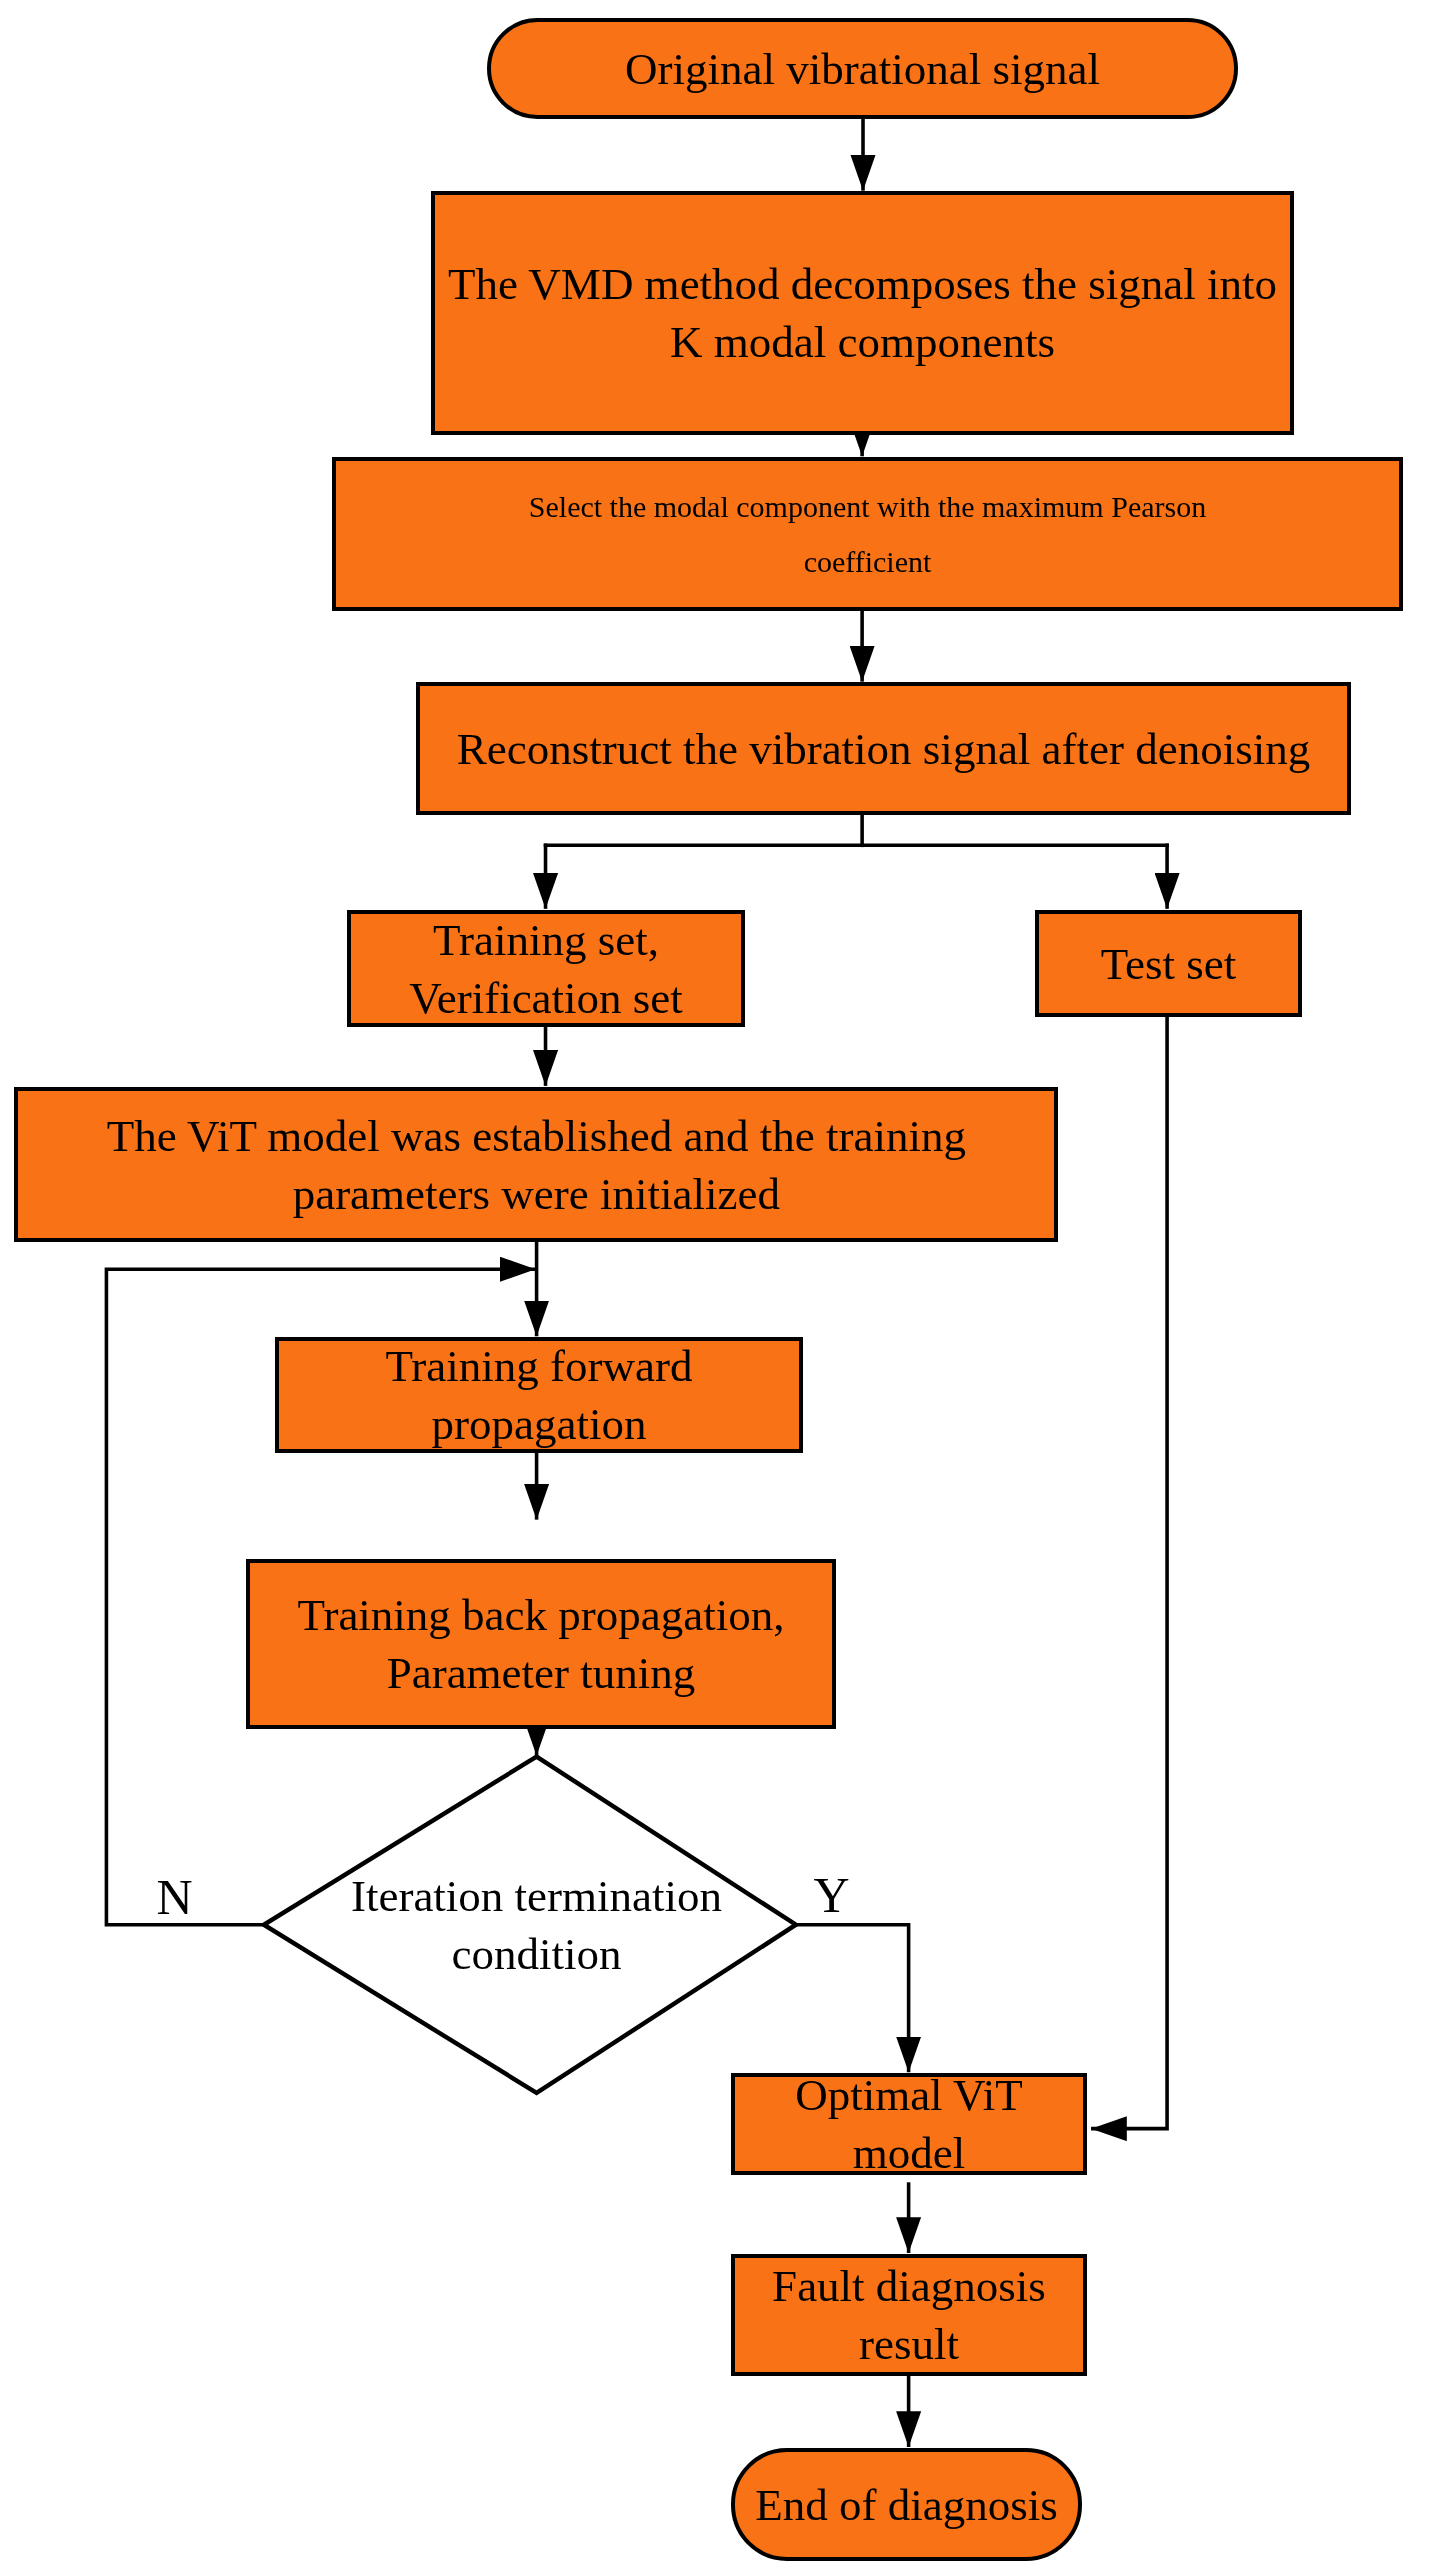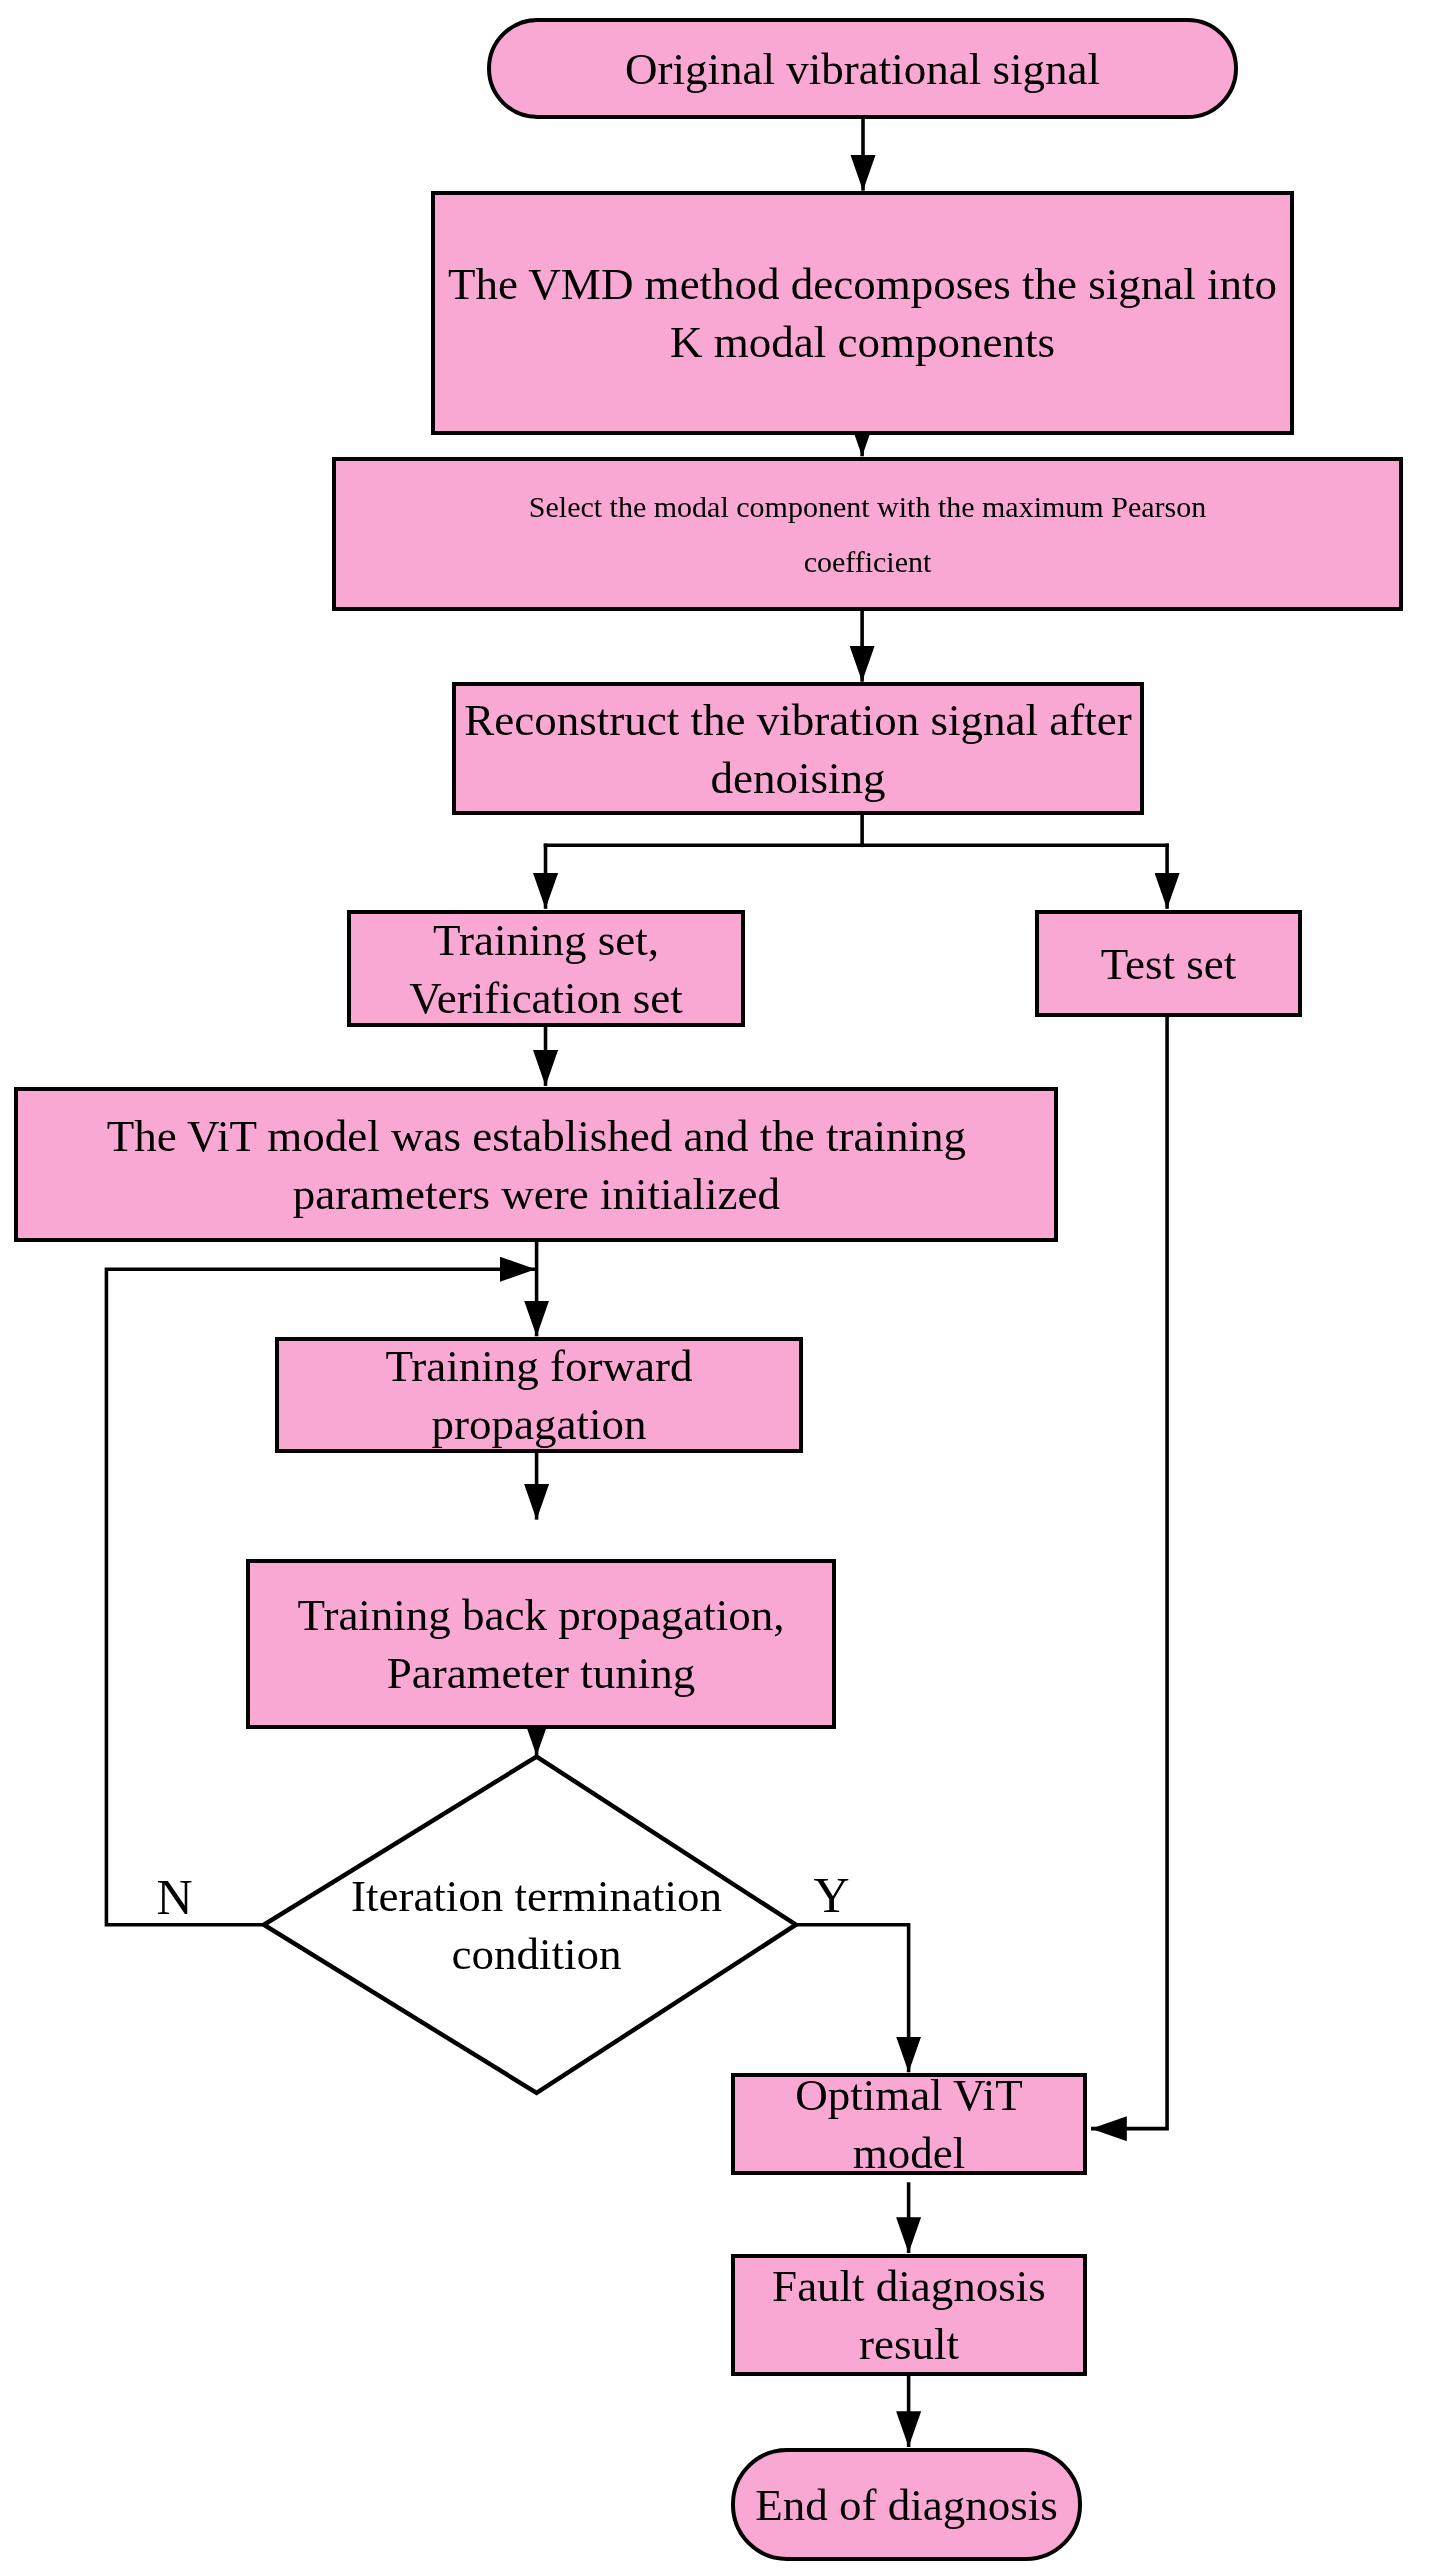--- a/index.html
+++ b/index.html
@@ -15,21 +15,21 @@
   .wires line,.wires polyline{
     stroke:#000;stroke-width:4;fill:none;stroke-linecap:square;
   }
   .diamond{fill:#ffffff;stroke:#000;stroke-width:5;}
   .node{
     position:absolute;
     box-sizing:border-box;
     display:flex;align-items:center;justify-content:center;
     text-align:center;
     border:4.5px solid #000;
-    background:#f9a8d4;
+    background:#f97316;
     font-size:45px;line-height:58px;
     white-space:pre-line;
   }
   .terminator{border-width:4.5px;}
   .plain{border:none;background:transparent;}
   .fs48{font-size:30px;line-height:55px;}
   .branch-label{
     position:absolute;
     box-sizing:border-box;
     display:flex;align-items:center;justify-content:center;
@@ -82,21 +82,21 @@
   </svg>
 
   <div class="node terminator" style="left:487px;top:18px;width:751px;height:101px;border-radius:51px;">Original vibrational signal</div>
 
   <div class="node" style="left:431px;top:191px;width:863px;height:244px;">The VMD method decomposes the signal into
 K modal components</div>
 
   <div class="node fs48" style="left:332px;top:457px;width:1071px;height:154px;">Select the modal component with the maximum Pearson
 coefficient</div>
 
-  <div class="node" style="left:452px;top:682px;width:692px;height:133px;">Reconstruct the vibration signal after denoising</div>
+  <div class="node" style="left:416px;top:682px;width:935px;height:133px;">Reconstruct the vibration signal after denoising</div>
 
   <div class="node" style="left:1035px;top:910px;width:267px;height:107px;">Test set</div>
 
   <div class="node" style="left:347px;top:910px;width:398px;height:117px;">Training set,
 Verification set</div>
 
   <div class="node" style="left:14.3px;top:1087px;width:1044px;height:155px;">The ViT model was established and the training
 parameters were initialized</div>
 
   <div class="node" style="left:275px;top:1337px;width:528px;height:116px;">Training forward

